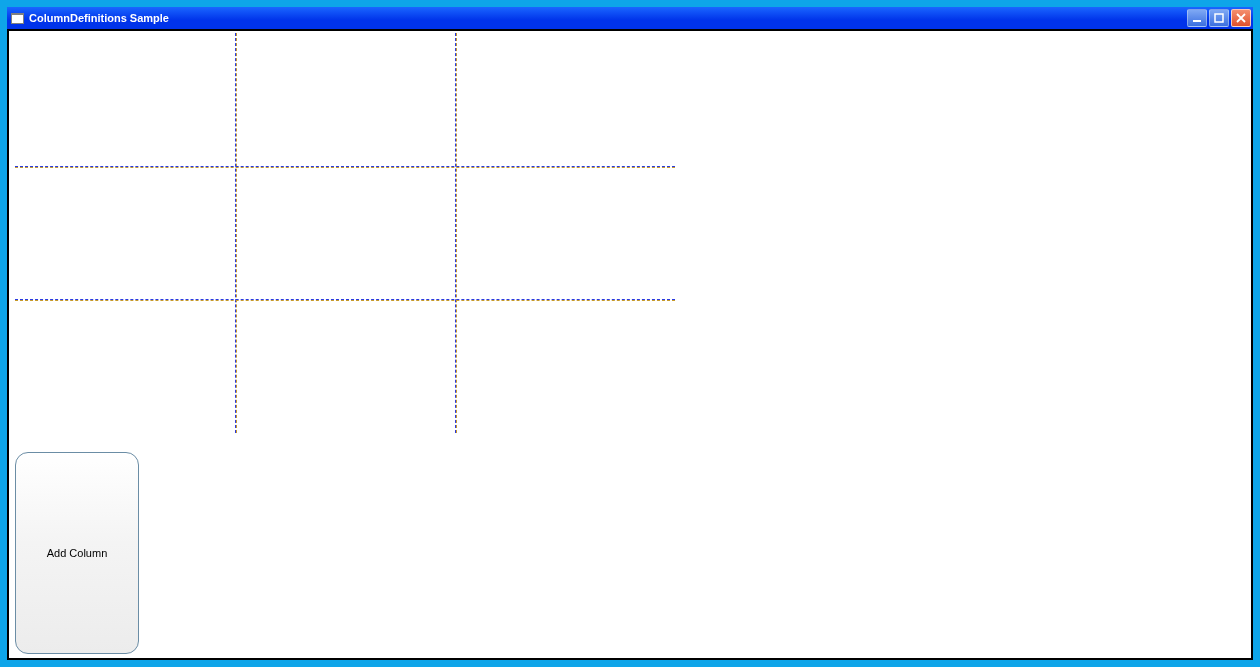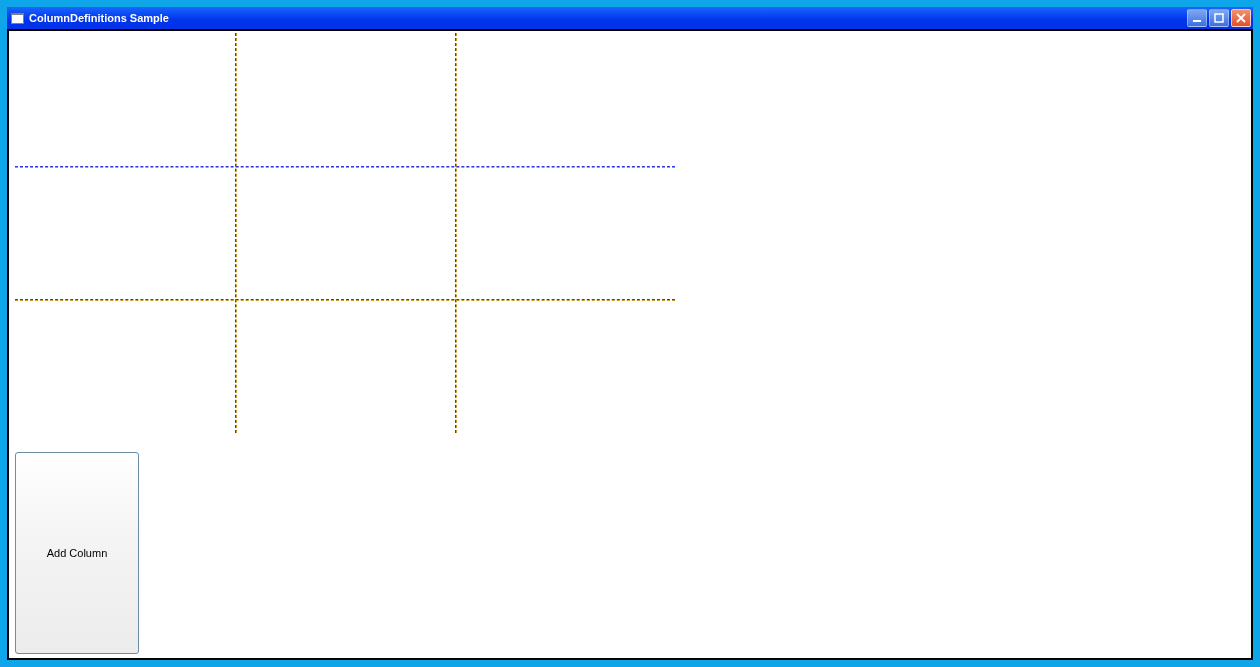--- a/index.html
+++ b/index.html
@@ -114,21 +114,21 @@
 
   .button-panel {
     position: absolute;
     left: 6px;
     bottom: 4px;
   }
   .wpf-button {
     width: 124px;
     height: 202px;
     border: 1px solid #6b8da5;
-    border-radius: 3px;
+    border-radius: 13px;
     background: linear-gradient(to bottom, #ffffff 0%, #f4f4f4 45%, #ececec 100%);
     color: #000000;
     font-family: Tahoma, "Segoe UI", sans-serif;
     font-size: 11px;
     cursor: pointer;
     display: flex;
     align-items: center;
     justify-content: center;
   }
 </style>

